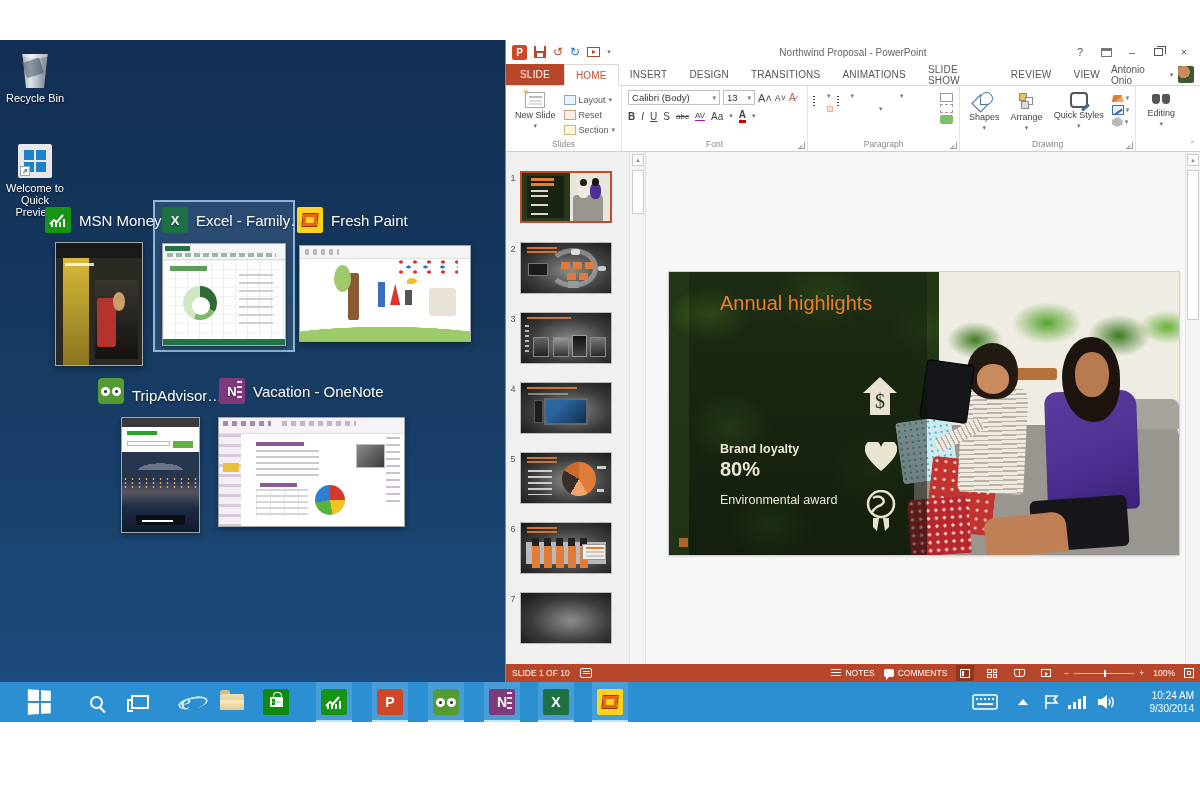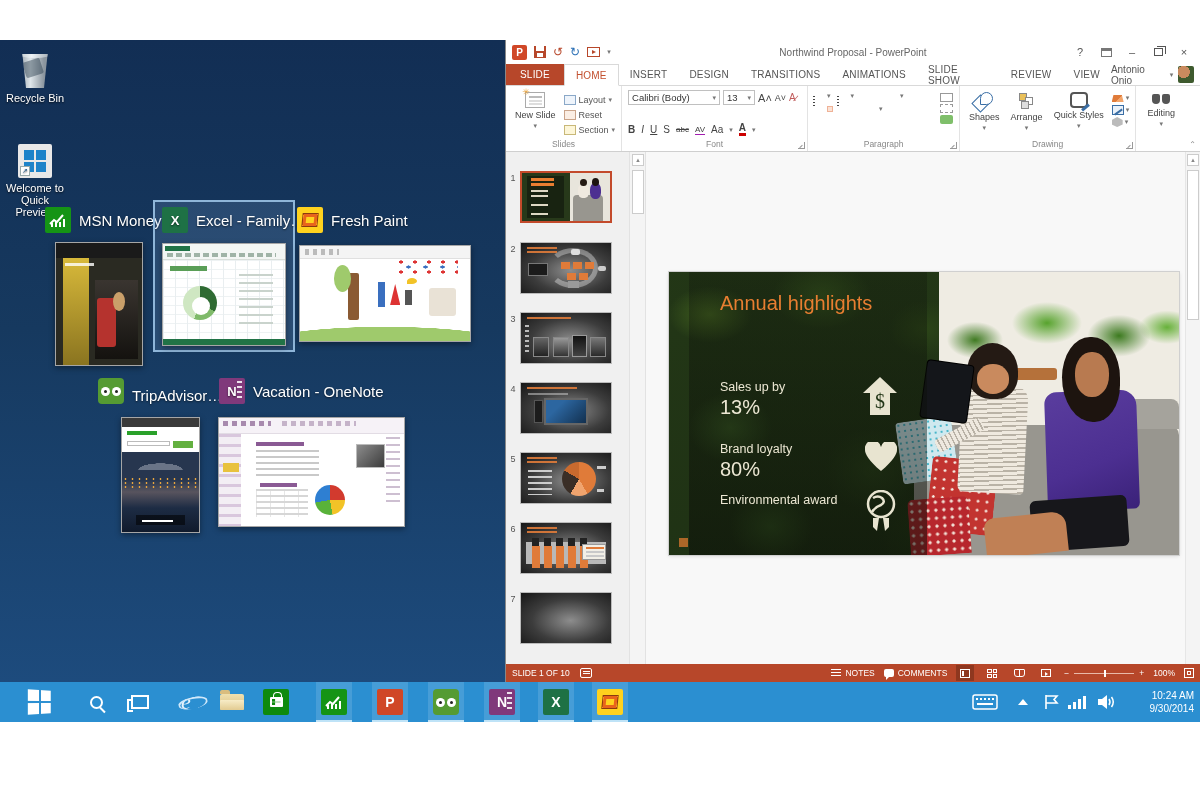--- a/index.html
+++ b/index.html
@@ -105,21 +105,21 @@
   .copy-ic:after { content:""; position:absolute; left:4px; top:3px; width:7px; height:8px; border:1px solid #888; background:#fff; }
   .fmt-ic:before { content:""; position:absolute; left:2px; top:2px; width:5px; height:7px; background:#c89b3c; transform:rotate(30deg); }
   .fmt-ic:after { content:""; position:absolute; left:7px; top:6px; width:4px; height:4px; background:#8a6a20; transform:rotate(30deg); }
   .newslide-ic { width:20px; height:16px; background:#fff; border:1px solid #aaa; position:relative; }
   .newslide-ic:before { content:"✳"; position:absolute; left:-4px; top:-6px; color:#e8a33d; font-size:9px; }
   .newslide-ic:after { content:""; position:absolute; left:3px; top:3px; width:13px; height:2px; background:#bbb; box-shadow:0 4px 0 #ddd, 0 7px 0 #ddd; }
   .mini-row { display:flex; align-items:center; gap:3px; font-size:9px; color:#555; height:13px; }
   .mr-ic { width:12px; height:10px; border:1px solid #8aa8c8; background:#eef4fb; position:relative; flex:none; }
   .ddown { color:#777; font-size:7px; }
 
-  .font-grp { flex-direction:column; display:flex; gap:17px; }
+  .font-grp { flex-direction:column; display:flex; gap:3px; }
   .combo { display:flex; align-items:center; border:1px solid #c0c0c0; background:#fff; height:15px; font-size:9.5px; padding:0 3px; gap:4px; color:#333; }
   .fbtns { display:flex; align-items:center; gap:6px; font-size:10px; color:#444; height:16px; }
   .fbtns b { font-weight:bold; } .fbtns i { font-style:italic; } .fbtns u { text-decoration:underline; }
   .strike { text-decoration:line-through; }
   .fontcolor { color:#444; border-bottom:3px solid #c00; line-height:10px; font-weight:bold; }
   .growA { font-size:11px; } .shrinkA { font-size:9px; }
 
   .para-grid { display:flex; flex-direction:column; gap:5px; padding-top:2px; }
   .para-row { display:flex; gap:7px; align-items:center; }
   .pic { width:13px; height:10px; background:repeating-linear-gradient(180deg,#6a6a6a 0 1px,transparent 1px 3px); position:relative; }
@@ -676,30 +676,26 @@
             <div class="tablet"></div>
             <div class="armL"></div>
             <div class="womanR-top"></div>
             <div class="womanR-hair"></div>
             <div class="skirtR"></div>
             <div class="legs"></div>
             <div class="overlay-panel"></div>
 
             <div class="slide-title">Annual highlights</div>
 
-            <div class="stat" style="top:38%; width:30%;">
-              <div class="lab">Sales up by</div>
-              <div class="val">13%</div>
-            </div>
             <svg class="stat-ic" style="left:38%; top:37%;" width="34" height="40" viewBox="0 0 34 40">
               <polygon points="17,0 34,16 27,16 27,38 7,38 7,16 0,16" fill="#e8e4d0"></polygon>
               <text x="17" y="31" font-size="20" text-anchor="middle" fill="#223617" font-family="Liberation Serif, serif">$</text>
             </svg>
 
-            <div class="stat" style="top:60%; width:32%;">
+            <div class="stat" style="top:60%; width:32%;font-weight:bold;">
               <div class="lab">Brand loyalty</div>
               <div class="val">80%</div>
             </div>
             <svg class="stat-ic" style="left:38.5%; top:60%;" width="32" height="30" viewBox="0 0 32 30">
               <path d="M16 29 C4 19 0 12 0 8 A8 8 0 0 1 16 5 A8 8 0 0 1 32 8 C32 12 28 19 16 29 Z" fill="#e8e4d0"></path>
             </svg>
 
             <div class="stat" style="top:78%; width:34%;">
               <div class="lab">Environmental award</div>
             </div>

